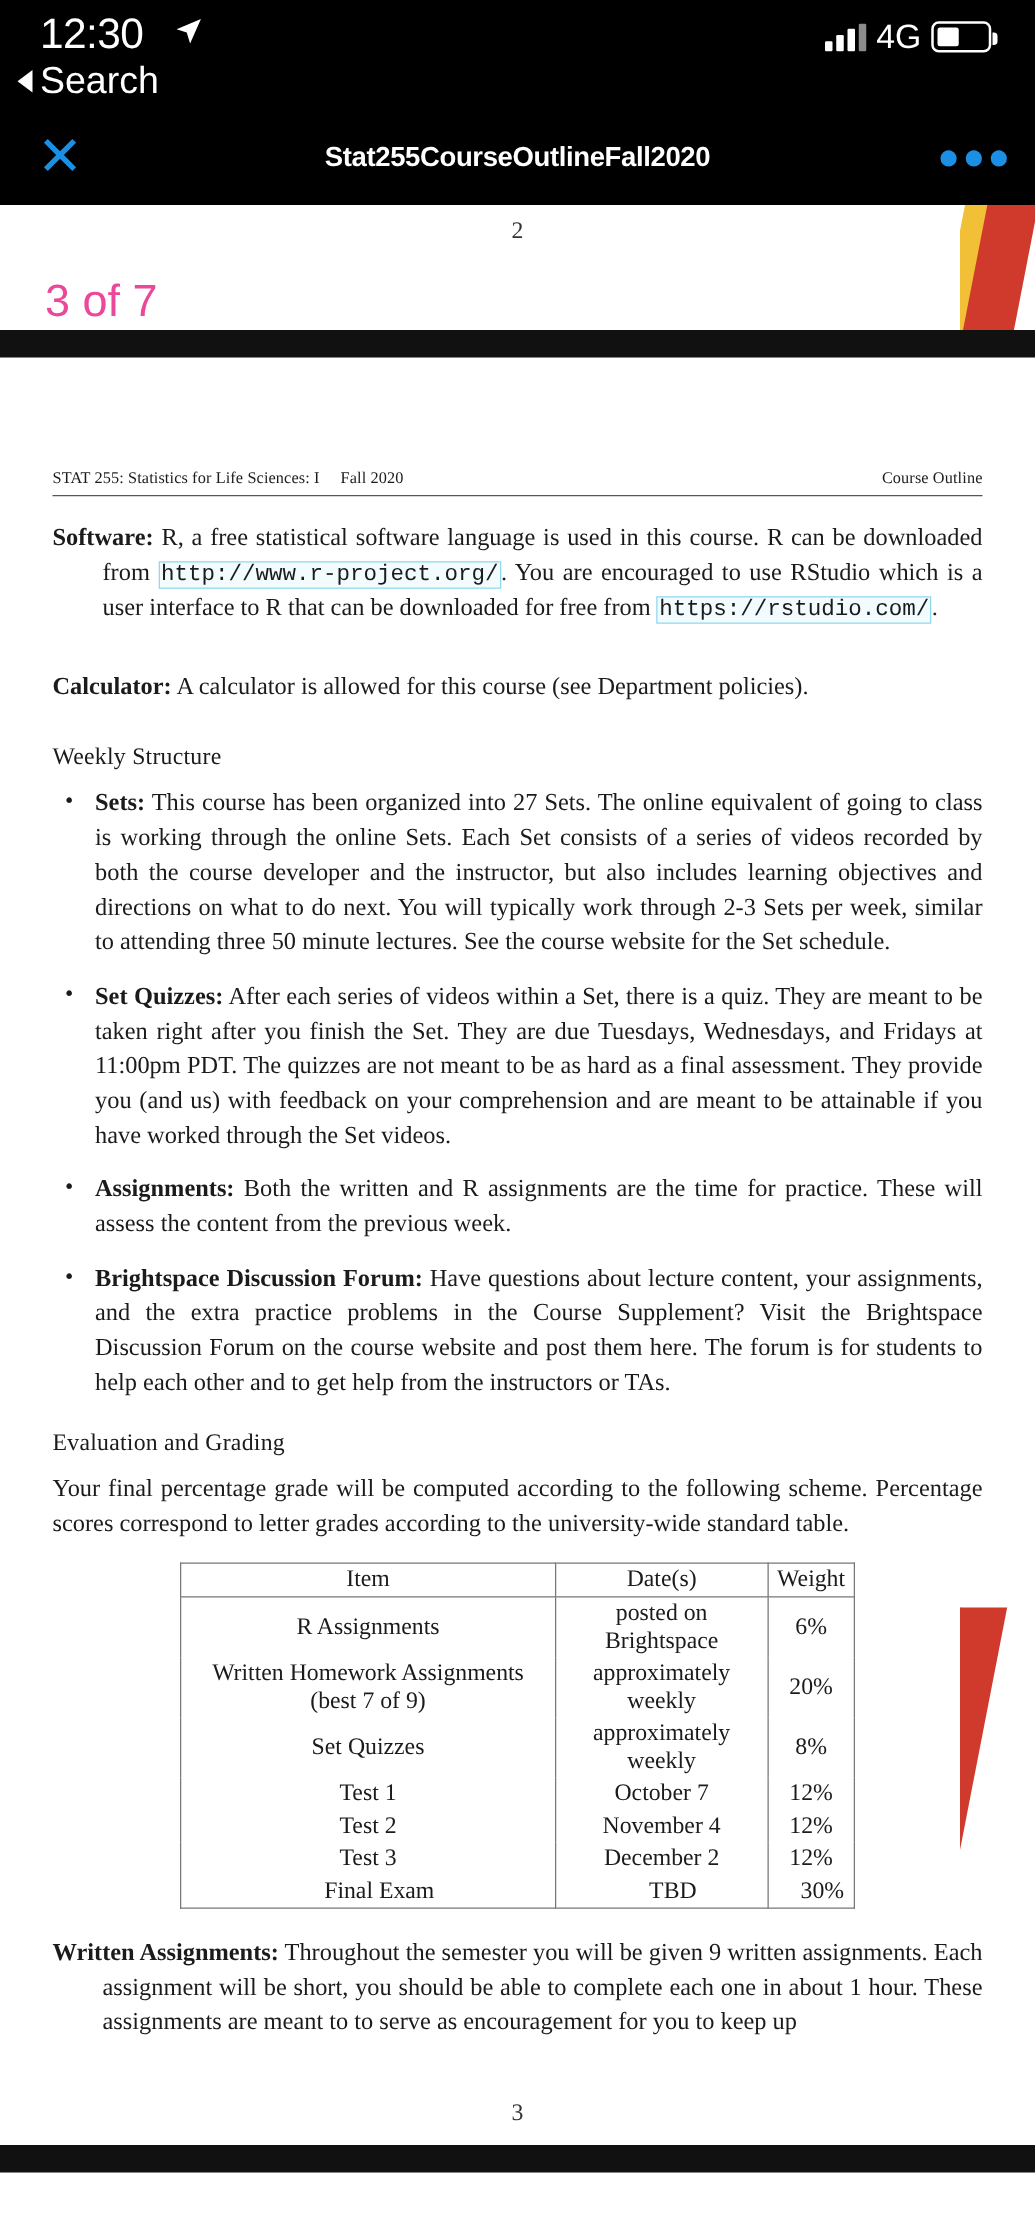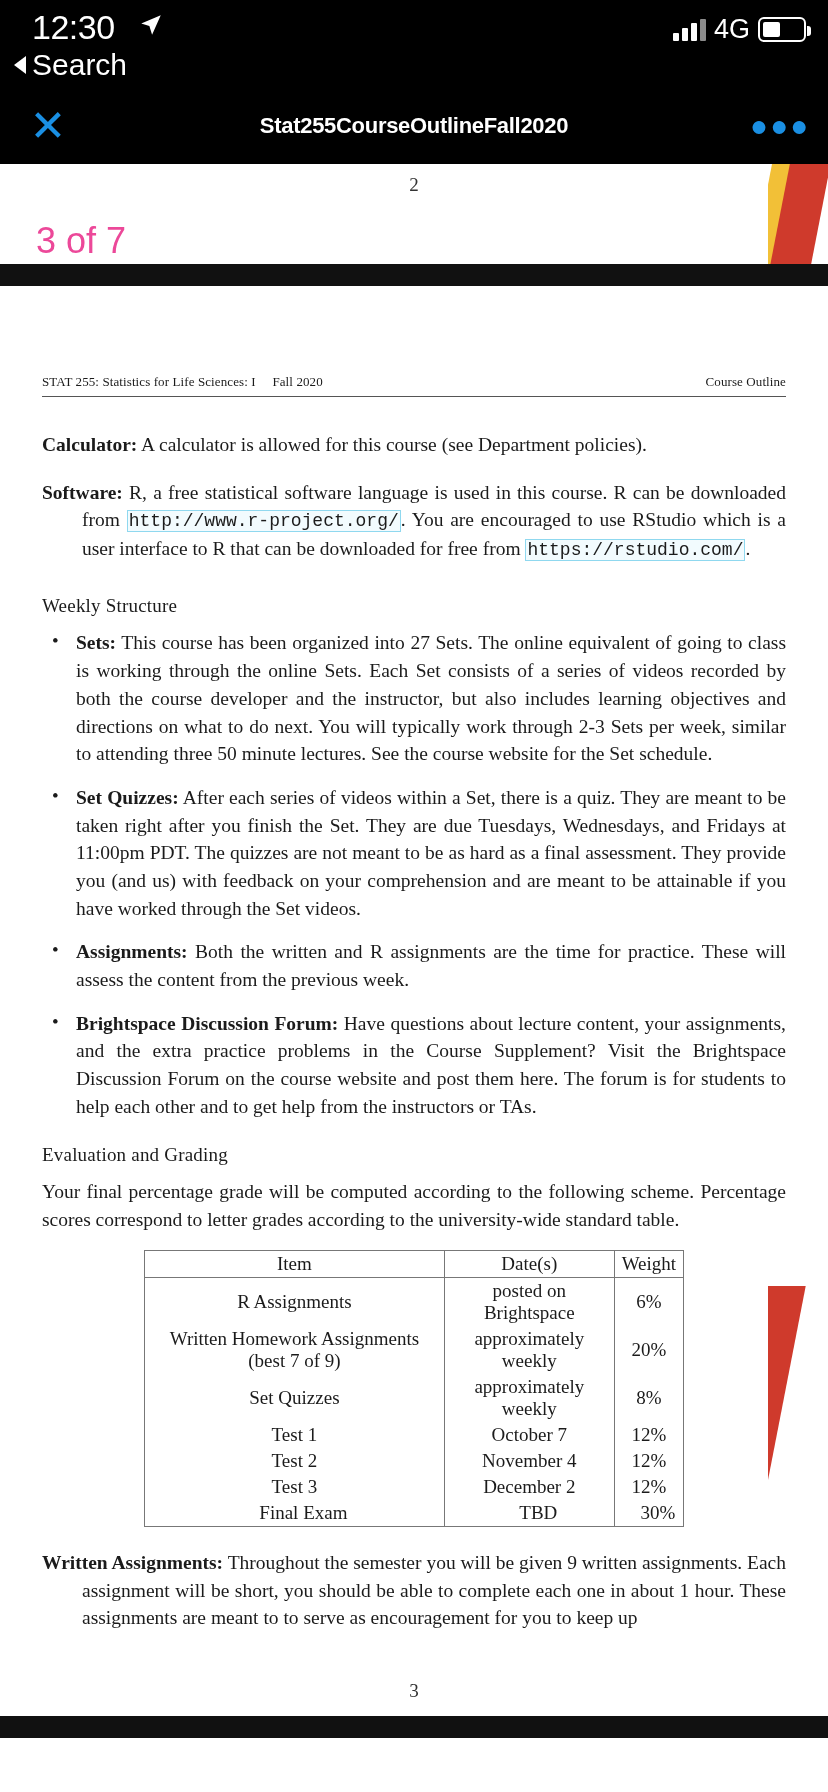--- a/index.html
+++ b/index.html
@@ -15,21 +15,21 @@
   .statusbar {
     position: absolute; top: 0; left: 0; width: 828px; height: 58px;
     color: #fff;
   }
   .status-time {
     position: absolute; left: 32px; top: 8px;
     font-size: 34px; font-weight: 400; letter-spacing: -0.5px;
     font-family: "Liberation Sans", sans-serif;
   }
   .loc-arrow { position: absolute; left: 138px; top: 12px; width: 26px; height: 26px; }
-  .status-right { position: absolute; right: 22px; top: 14px; display: flex; align-items: center; gap: 8px; }
+  .status-right { position: absolute; right: 35px; top: 14px; display: flex; align-items: center; gap: 8px; }
   .signal { display: flex; align-items: flex-end; gap: 3px; height: 22px; }
   .signal i { display: block; width: 6px; background: #fff; border-radius: 1px; }
   .signal i:nth-child(1) { height: 8px; }
   .signal i:nth-child(2) { height: 13px; }
   .signal i:nth-child(3) { height: 18px; }
   .signal i:nth-child(4) { height: 22px; background: #8c8c8c; }
   .net-label { font-size: 27px; font-weight: 500; color: #fff; }
   .battery { position: relative; width: 48px; height: 25px; border: 2.5px solid #fff; border-radius: 6px; }
   .battery .fill { position: absolute; left: 3px; top: 3px; bottom: 3px; width: 17px; background: #fff; border-radius: 2px; }
   .battery .nub { position: absolute; right: -7px; top: 7px; width: 4px; height: 10px; background: #fff; border-radius: 0 3px 3px 0; }
@@ -187,26 +187,26 @@
       <div class="stripe" style="top:1000px;height:420px;">
         <div class="bandY"></div>
           <div class="bandR"></div>
       </div>
 
       <div class="runhead">
         <div class="rh-left">STAT 255: Statistics for Life Sciences: I     Fall 2020</div>
         <div class="rh-right">Course Outline</div>
       </div>
 
+      <p class="para hang">
+        <b>Software:</b><span> R, a free statistical software language is used in this course. R can be downloaded from </span><span class="url">http://www.r-project.org/</span><span>. You are encouraged to use RStudio which is a user interface to R that can be downloaded for free from </span><span class="url">https://rstudio.com/</span><span>.</span>
+      </p>
+
       <p class="para hang" style="margin-top:34px;">
         <b>Calculator:</b><span> A calculator is allowed for this course (see Department policies).</span>
-      </p>
-
-      <p class="para hang">
-        <b>Software:</b><span> R, a free statistical software language is used in this course. R can be downloaded from </span><span class="url">http://www.r-project.org/</span><span>. You are encouraged to use RStudio which is a user interface to R that can be downloaded for free from </span><span class="url">https://rstudio.com/</span><span>.</span>
       </p>
 
       <h2 class="sec">Weekly Structure</h2>
 
       <ul class="bullets">
         <li>
           <b>Sets:</b><span> This course has been organized into 27 Sets. The online equivalent of going to class is working through the online Sets. Each Set consists of a series of videos recorded by both the course developer and the instructor, but also includes learning objectives and directions on what to do next. You will typically work through 2-3 Sets per week, similar to attending three 50 minute lectures. See the course website for the Set schedule.</span>
         </li>
         <li>
           <b>Set Quizzes:</b><span> After each series of videos within a Set, there is a quiz. They are meant to be taken right after you finish the Set. They are due Tuesdays, Wednesdays, and Fridays at 11:00pm PDT. The quizzes are not meant to be as hard as a final assessment. They provide you (and us) with feedback on your comprehension and are meant to be attainable if you have worked through the Set videos.</span>

